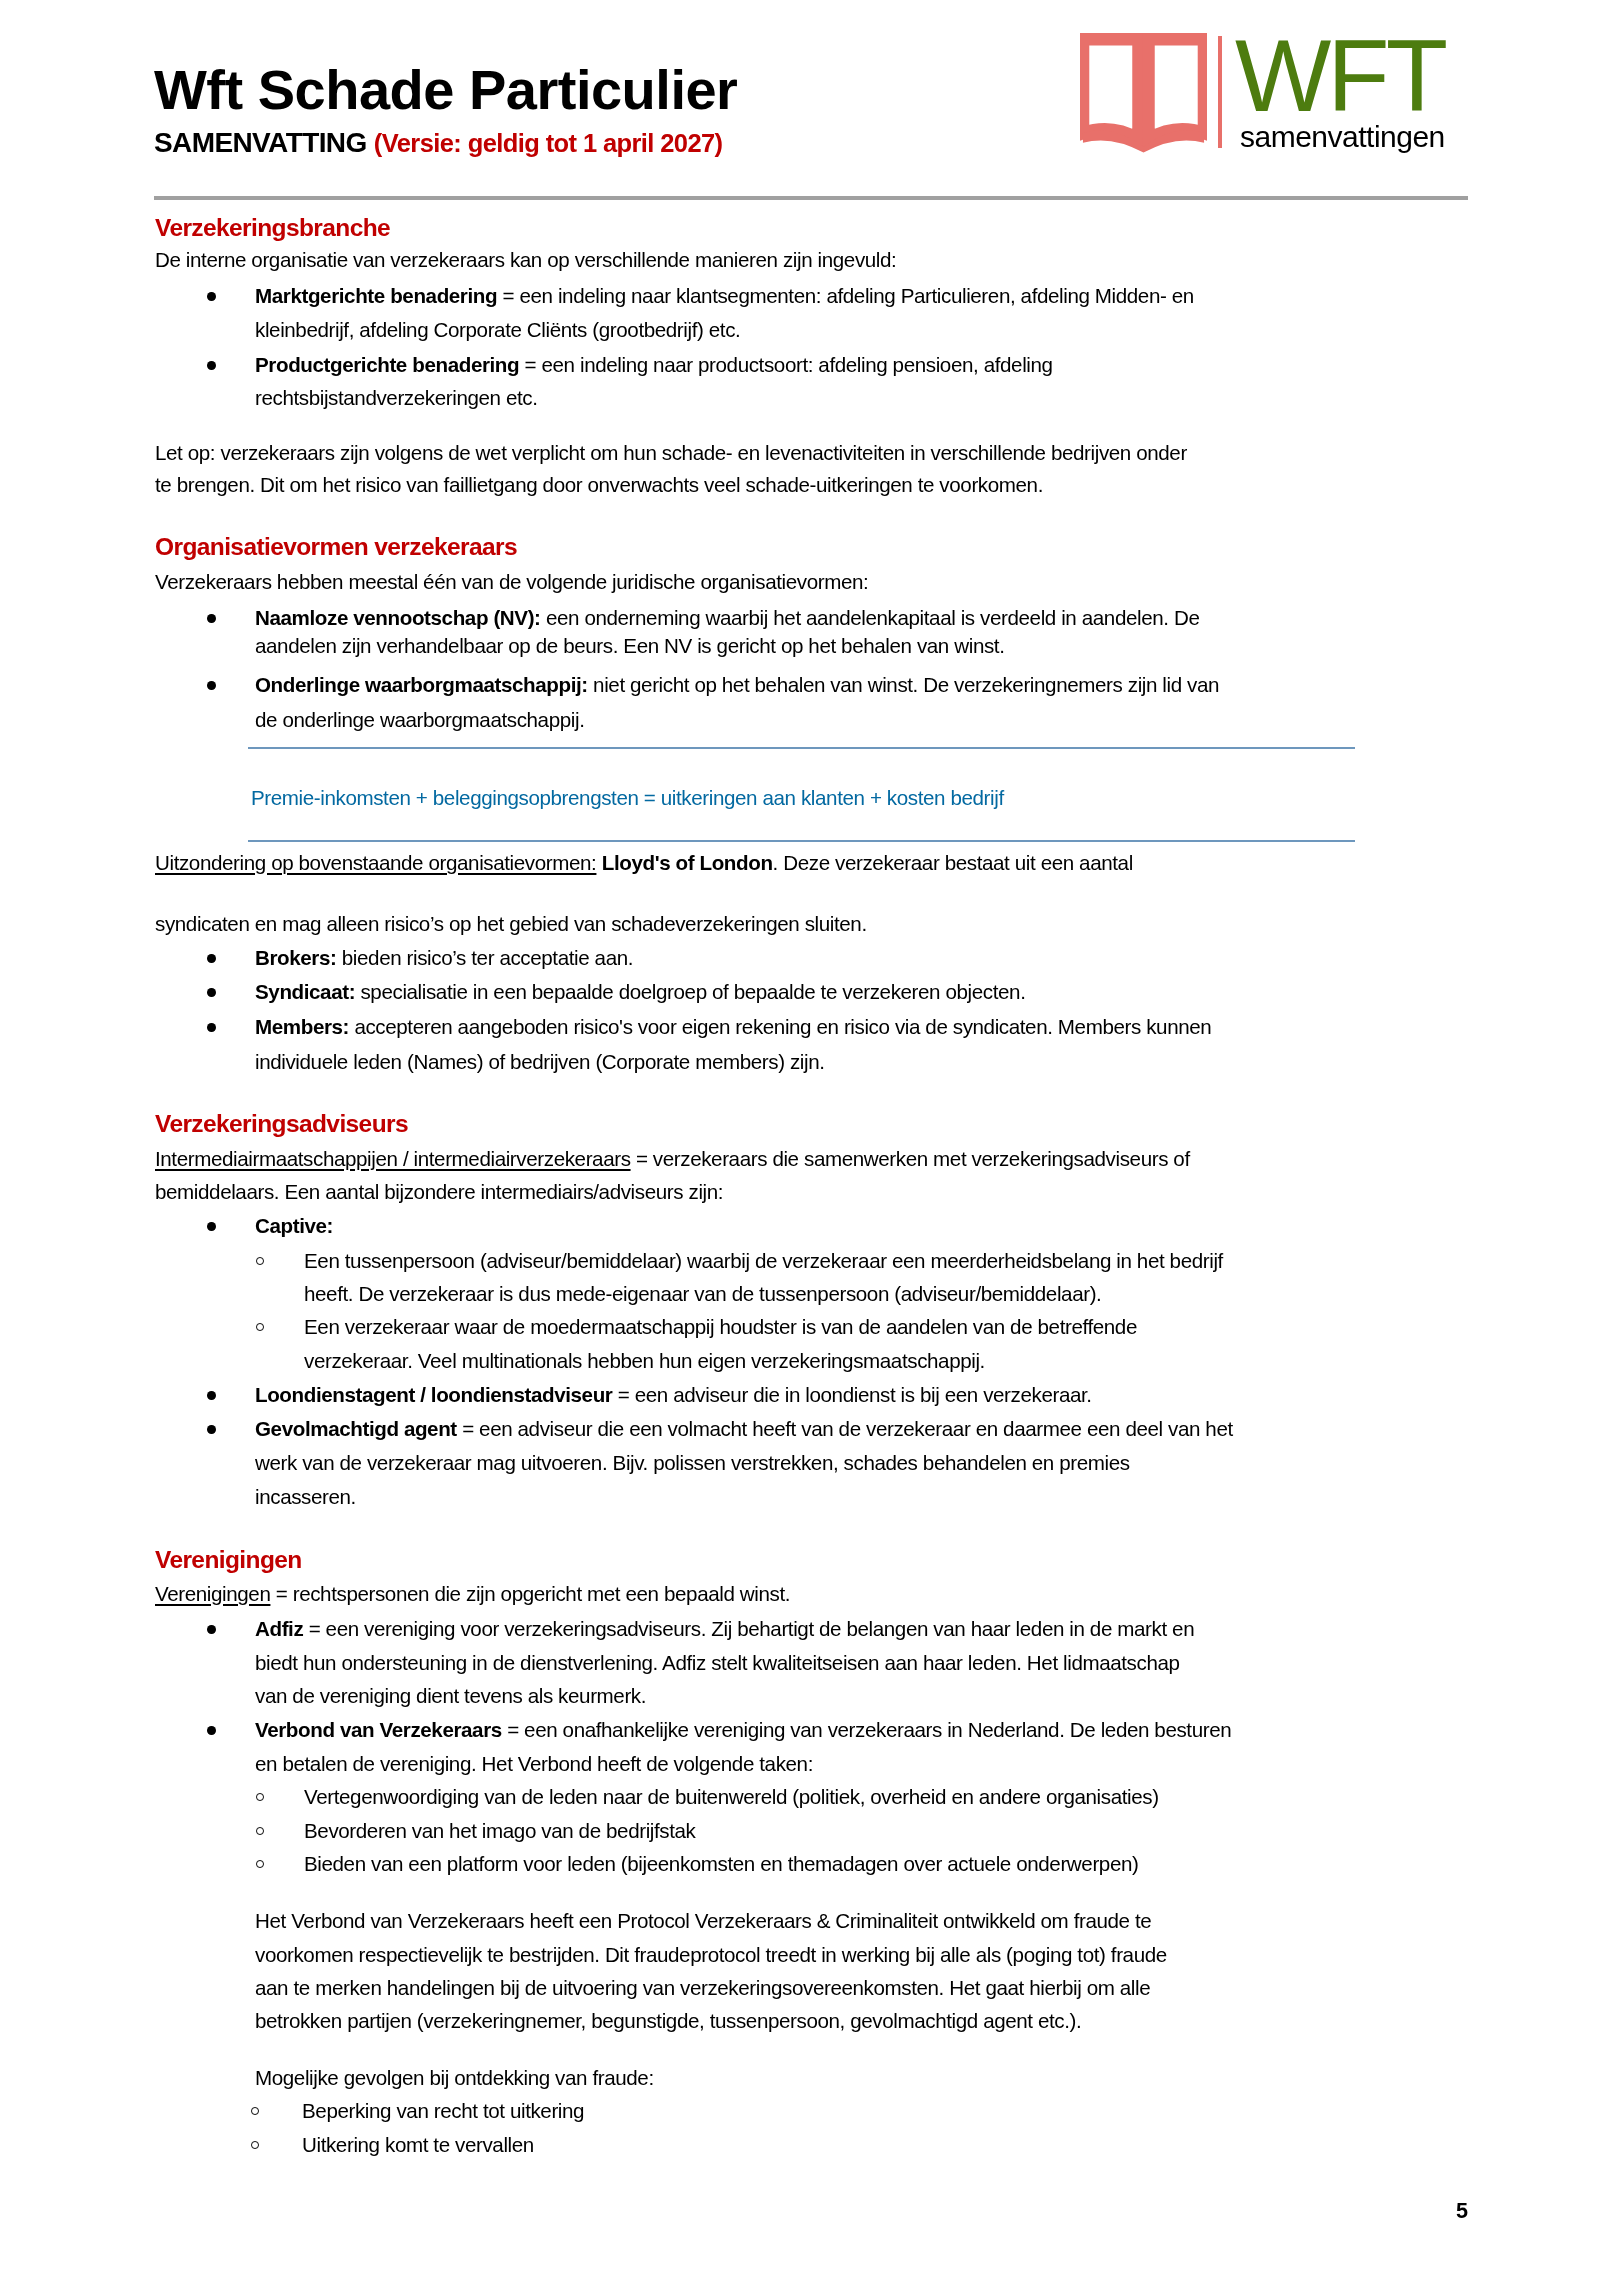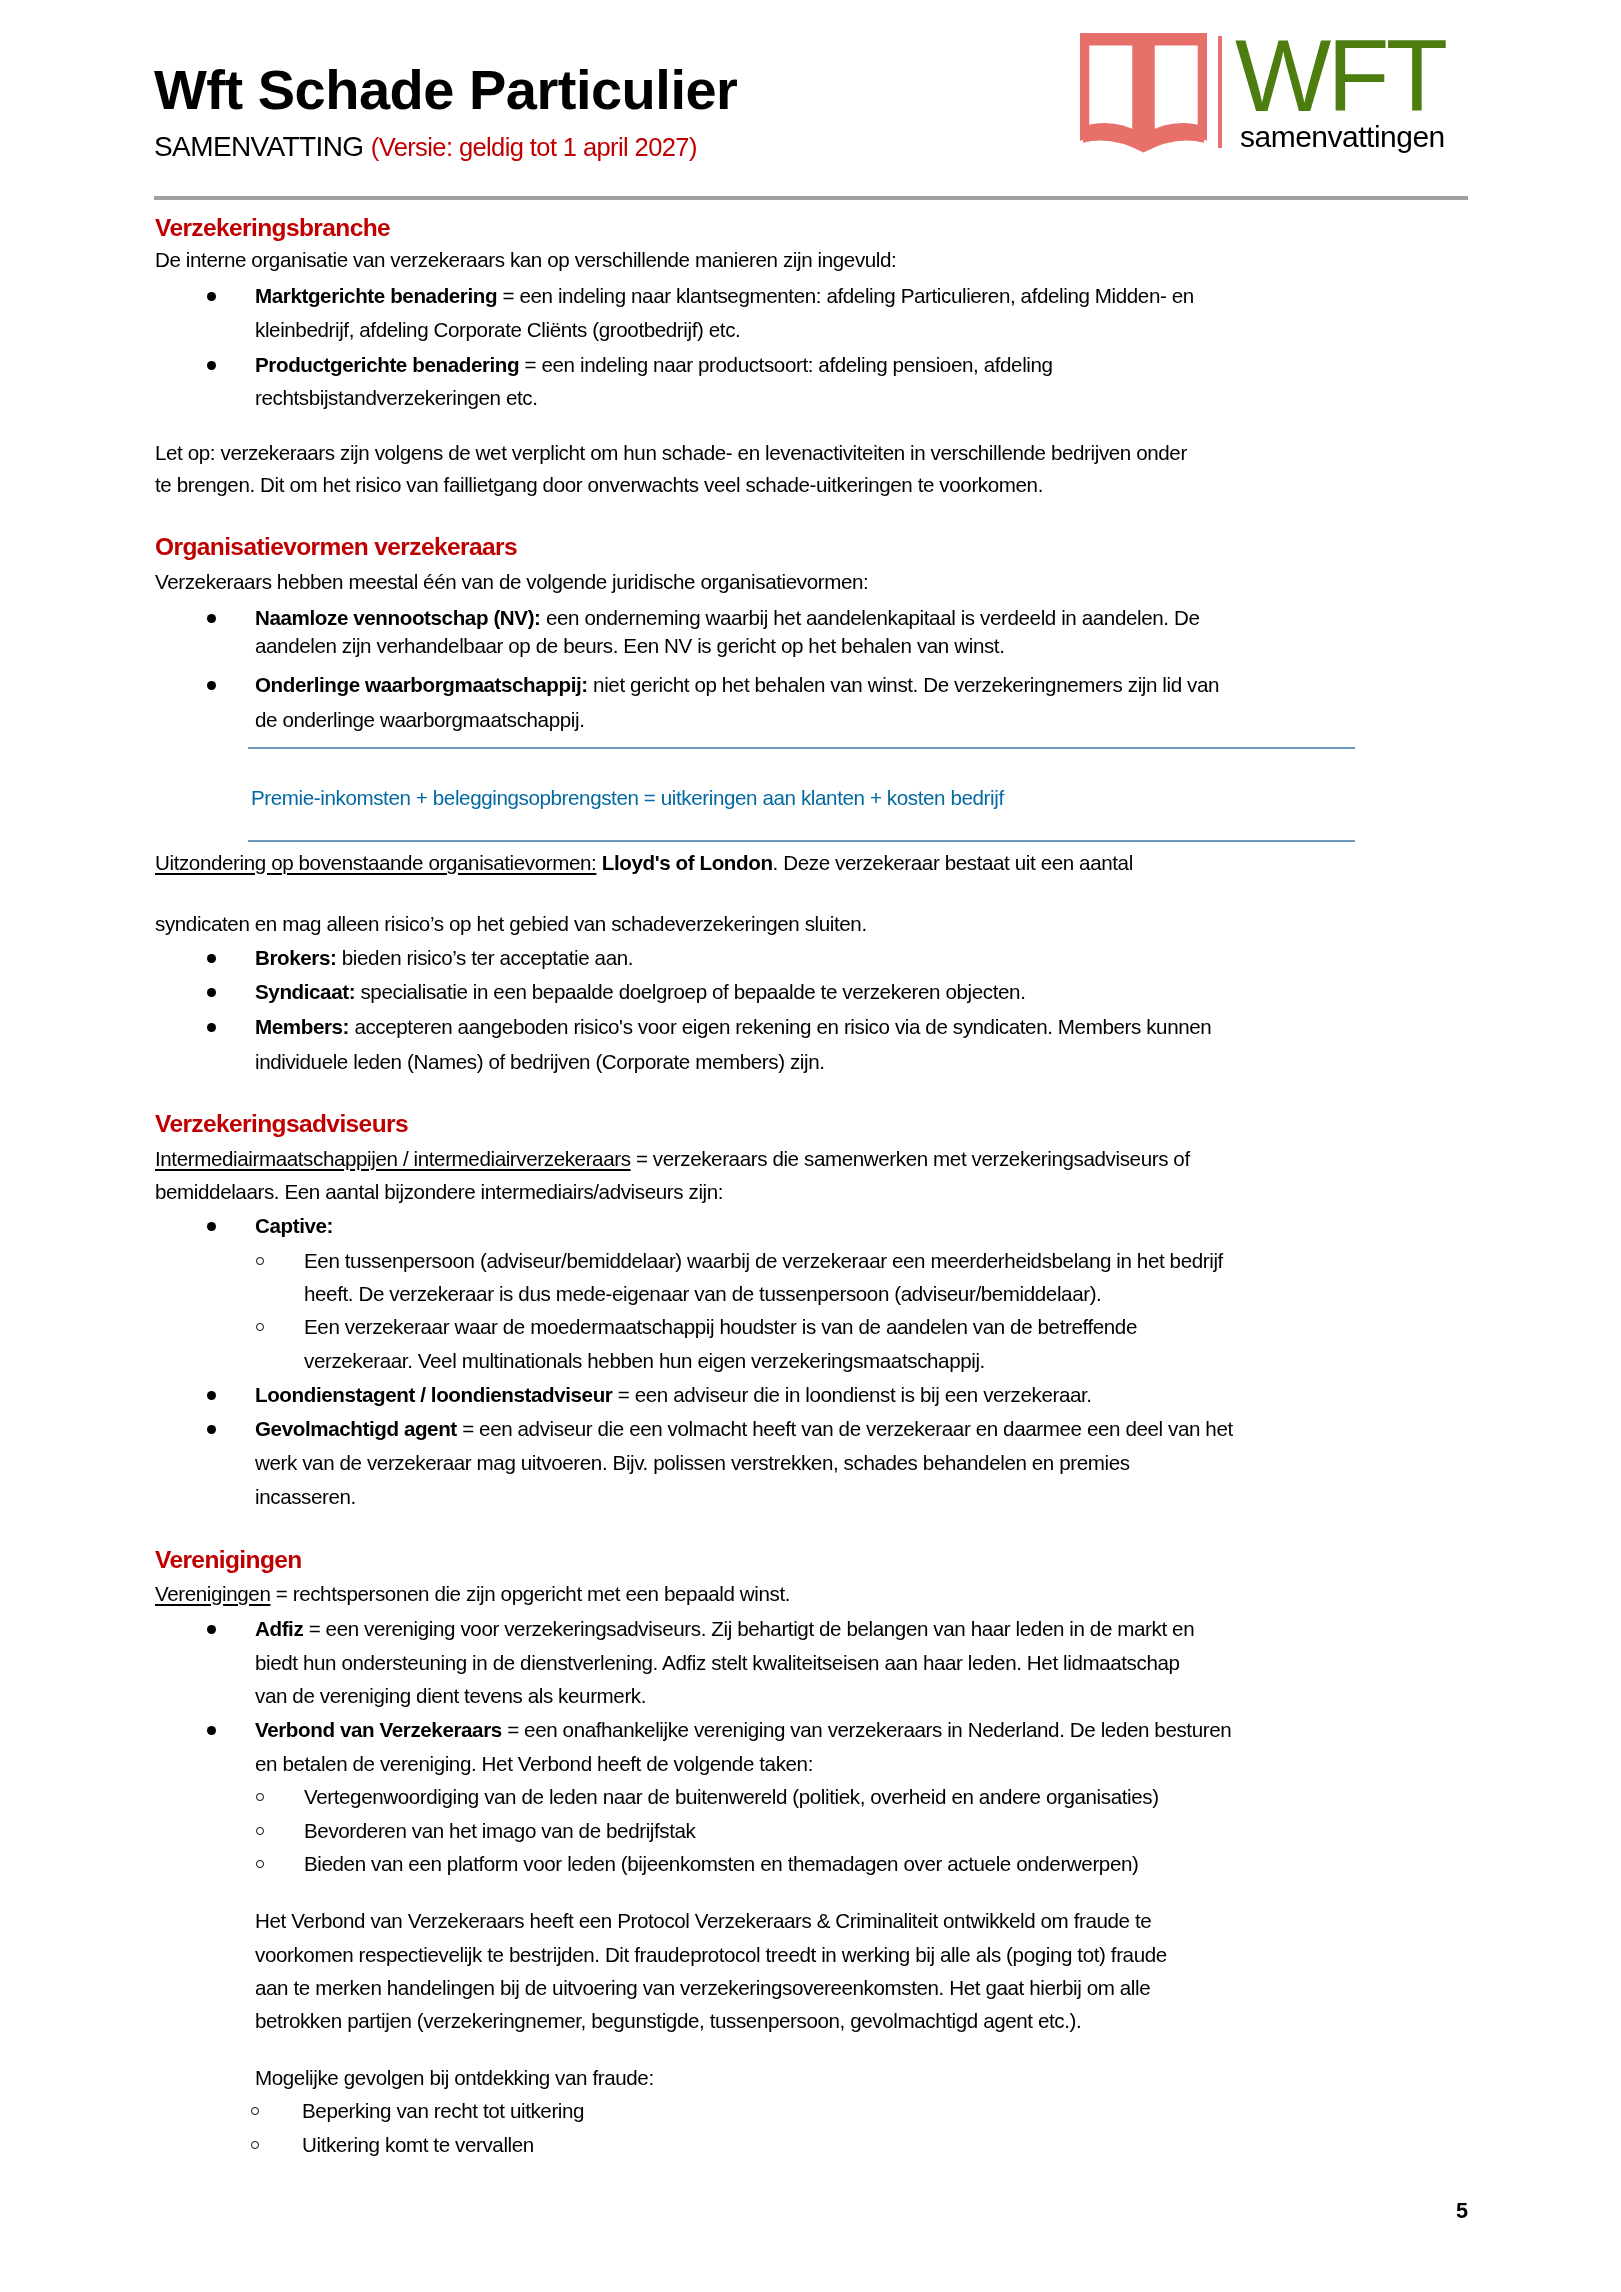--- a/index.html
+++ b/index.html
@@ -12,21 +12,21 @@
   .x1 { left: 255px; }
   .x2 { left: 304px; }
   .bul { position: absolute; left: 207px; width: 8.8px; height: 8.8px; border-radius: 50%; background: #000; }
   .sub { position: absolute; left: 256px; width: 7.8px; height: 7.8px; border-radius: 50%;
          border: 1.3px solid #000; box-sizing: border-box; }
   b { font-weight: bold; }
   u { text-decoration: underline; text-underline-offset: 2.9px; }
   .h { position: absolute; left: 155px; font-size: 24.5px; line-height: 27.4px; font-weight: bold;
        color: #c00000; letter-spacing: -0.6px; white-space: nowrap; }
   #title { left: 154px; top: 65px; font-size: 56px; line-height: 49px; font-weight: bold; letter-spacing: -0.5px; }
-  #subtitle { left: 154px; top: 127px; font-size: 28px; line-height: 39px; font-weight: normal; letter-spacing: -0.6px; }
+  #subtitle { left: 154px; top: 127px; font-size: 28px; line-height: 31px; font-weight: bold; letter-spacing: -0.6px; }
   #subtitle .ver { color: #c00000; font-size: 25.5px; }
   #rule { position: absolute; left: 154px; top: 196px; width: 1314px; height: 3.9px; background: #a0a0a0; }
   #logo { position: absolute; left: 1078px; top: 33px; width: 402px; height: 120px; }
   .logo-wft { position: absolute; left: 157px; top: -5.9px; font-size: 102px; line-height: 98px;
               font-weight: normal; letter-spacing: -3.9px; color: #4d7c0f; }
   .logo-sub { position: absolute; left: 162px; top: 88px; font-size: 30px; line-height: 31px; color: #000; letter-spacing: -0.5px; }
   .callout-line { position: absolute; left: 248px; width: 1107px; height: 2px; background: #6d97bd; }
   #callout-text { left: 251px; top: 786px; color: #0369a1; font-size: 20.6px; letter-spacing: -0.4px; }
   #pagenum { right: 153px; top: 2198px; font-size: 21.6px; font-weight: bold; }
 </style>

